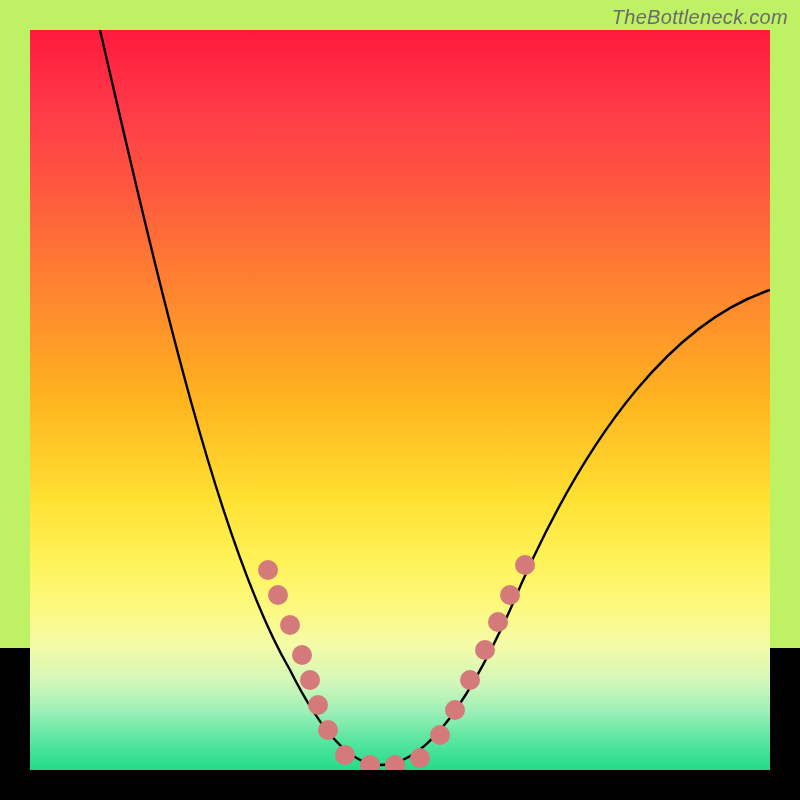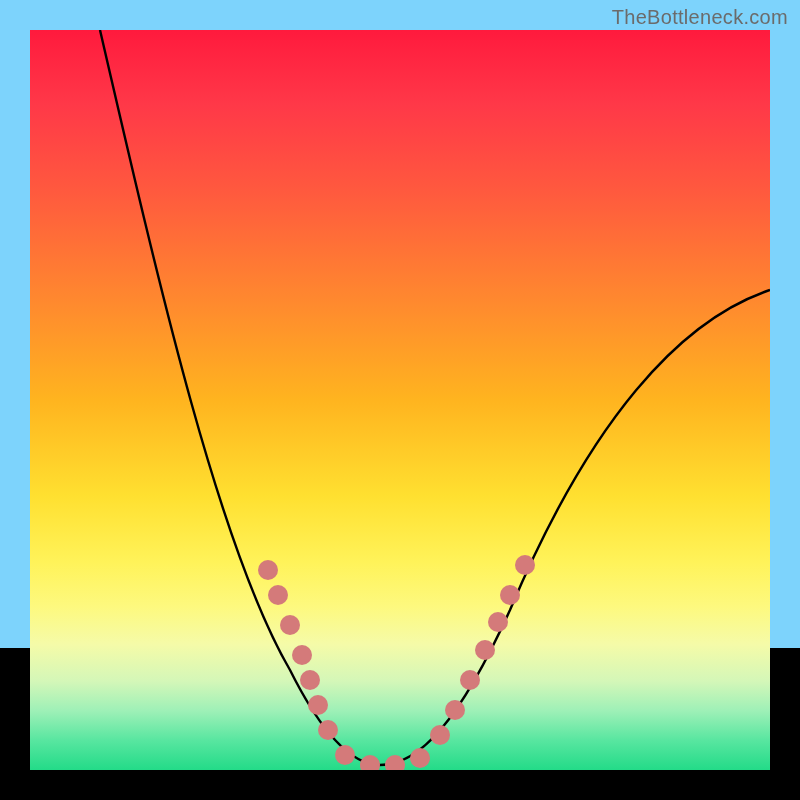--- a/index.html
+++ b/index.html
@@ -10,21 +10,22 @@
     background: #000;
     overflow: hidden;
     font-family: Arial, Helvetica, sans-serif;
   }
   .frame {
     position: absolute;
     left: 0;
     top: 0;
     width: 800px;
     height: 648px;
-    background: #7dd3fc;
+    background: #bef264;
+    font-style: italic;
   }
   .plot {
     position: absolute;
     left: 30px;
     top: 30px;
     width: 740px;
     height: 740px;
     background: linear-gradient(
       to bottom,
       #ff1a3d 0%,

